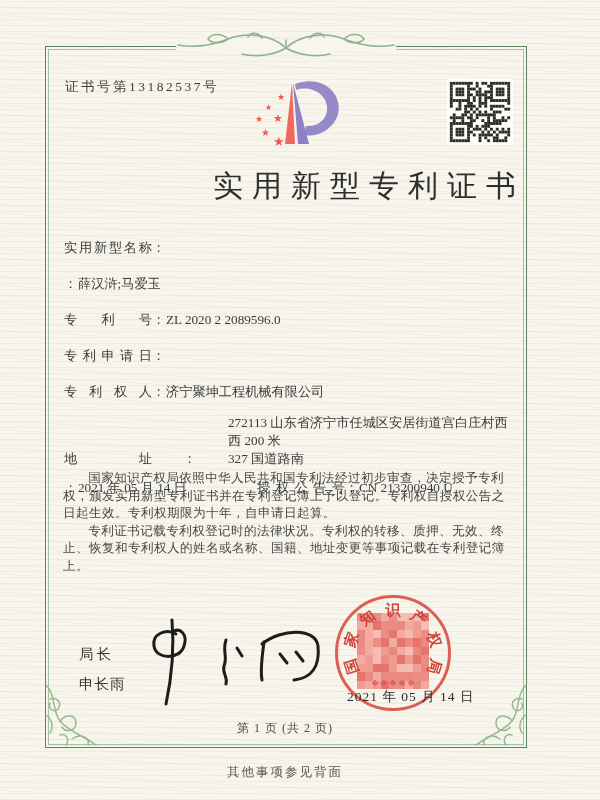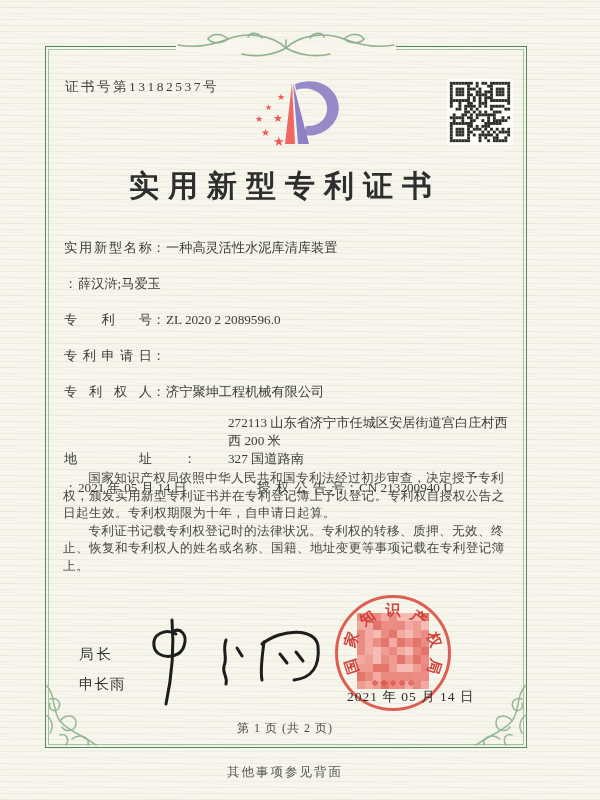--- a/index.html
+++ b/index.html
@@ -22,22 +22,22 @@
   .flourish{position:absolute;pointer-events:none;}
   .flourish-top{left:50%;top:-21px;transform:translateX(-50%);}
   .flourish-bl{left:-4px;bottom:-4px;}
   .flourish-br{right:-4px;bottom:-4px;transform:scaleX(-1);}
   .cert-no{
     position:absolute;left:65px;top:78px;font-size:13.5px;letter-spacing:2.5px;color:#3f3f3f;
   }
   .logo{position:absolute;left:243px;top:78px;width:104px;height:72px;}
   .qr{position:absolute;left:447px;top:79px;width:66px;height:66px;background:#fdfdfb;}
   .title{
-    position:absolute;left:45px;top:166px;width:480px;text-align:center;
-    font-size:30px;font-weight:bold;letter-spacing:9px;color:#2e2e2e;
+    position:absolute;left:45px;top:166px;width:480px;text-align:right;
+    font-size:30px;font-weight:normal;letter-spacing:9px;color:#2e2e2e;
   }
   .fields{position:absolute;left:64px;top:236px;width:452px;font-size:13.2px;}
   .row{display:flex;align-items:flex-end;line-height:23px;margin-bottom:13px;}
   .lbl{width:88px;text-align:justify;text-align-last:justify;flex:0 0 88px;}
   .colon{flex:0 0 14px;}
   .val{flex:1;}
   .row-addr{line-height:18px;margin-top:-2px;margin-bottom:8px;gap:31px;}
   .row-grant .val{flex:0 0 165px;}
   .lbl2{width:88px;text-align:justify;text-align-last:justify;flex:0 0 88px;margin-left:14px;}
   .paras{
@@ -375,21 +375,20 @@
     <rect x="54.52" y="60.26" width="2.87" height="2.87" fill="#2b2b28"></rect>
     <rect x="57.39" y="60.26" width="2.87" height="2.87" fill="#2b2b28"></rect>
   </svg>
 
 <div class="title">实用新型专利证书</div>
 
 <div class="fields">
   <div class="row">
     <span class="lbl">实用新型名称</span>
       <span class="colon">：</span>
-    <span class="val">一种高灵活性水泥库清库装置</span>
   </div>
   <div class="row">
       <span class="colon">：</span>
     <span class="val">薛汉浒;马爱玉</span>
   </div>
   <div class="row">
     <span class="lbl">专利号</span>
       <span class="colon">：</span>
     <span class="val">ZL 2020 2 2089596.0</span>
   </div>

